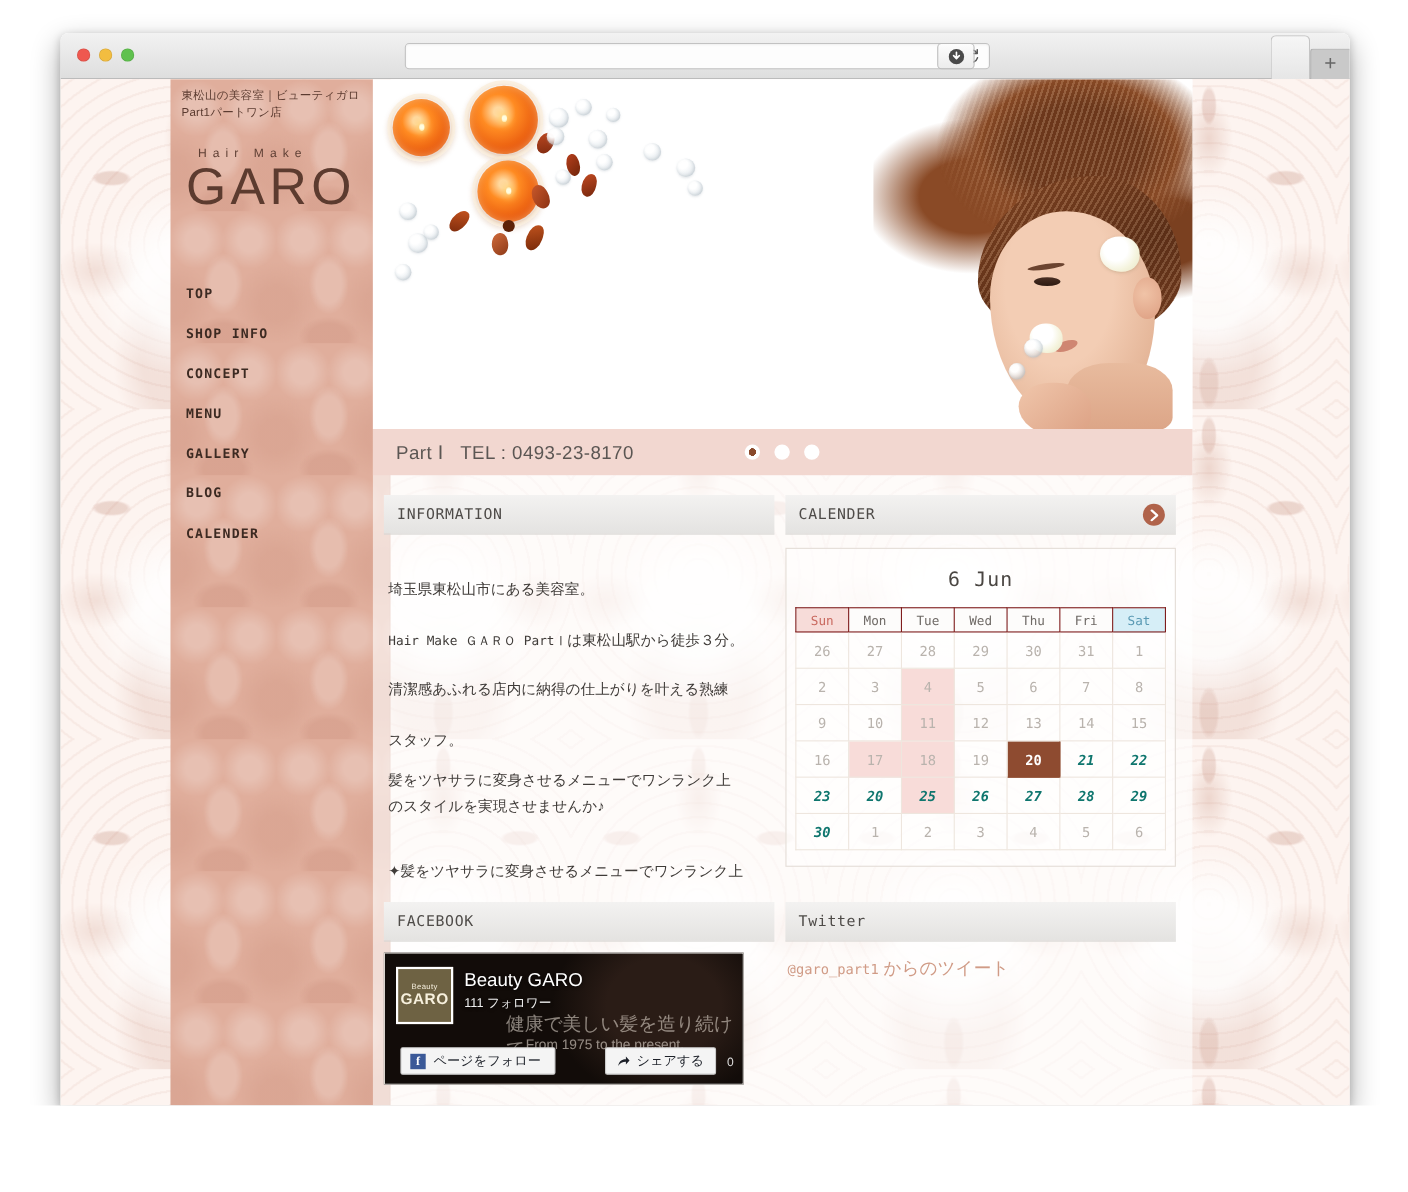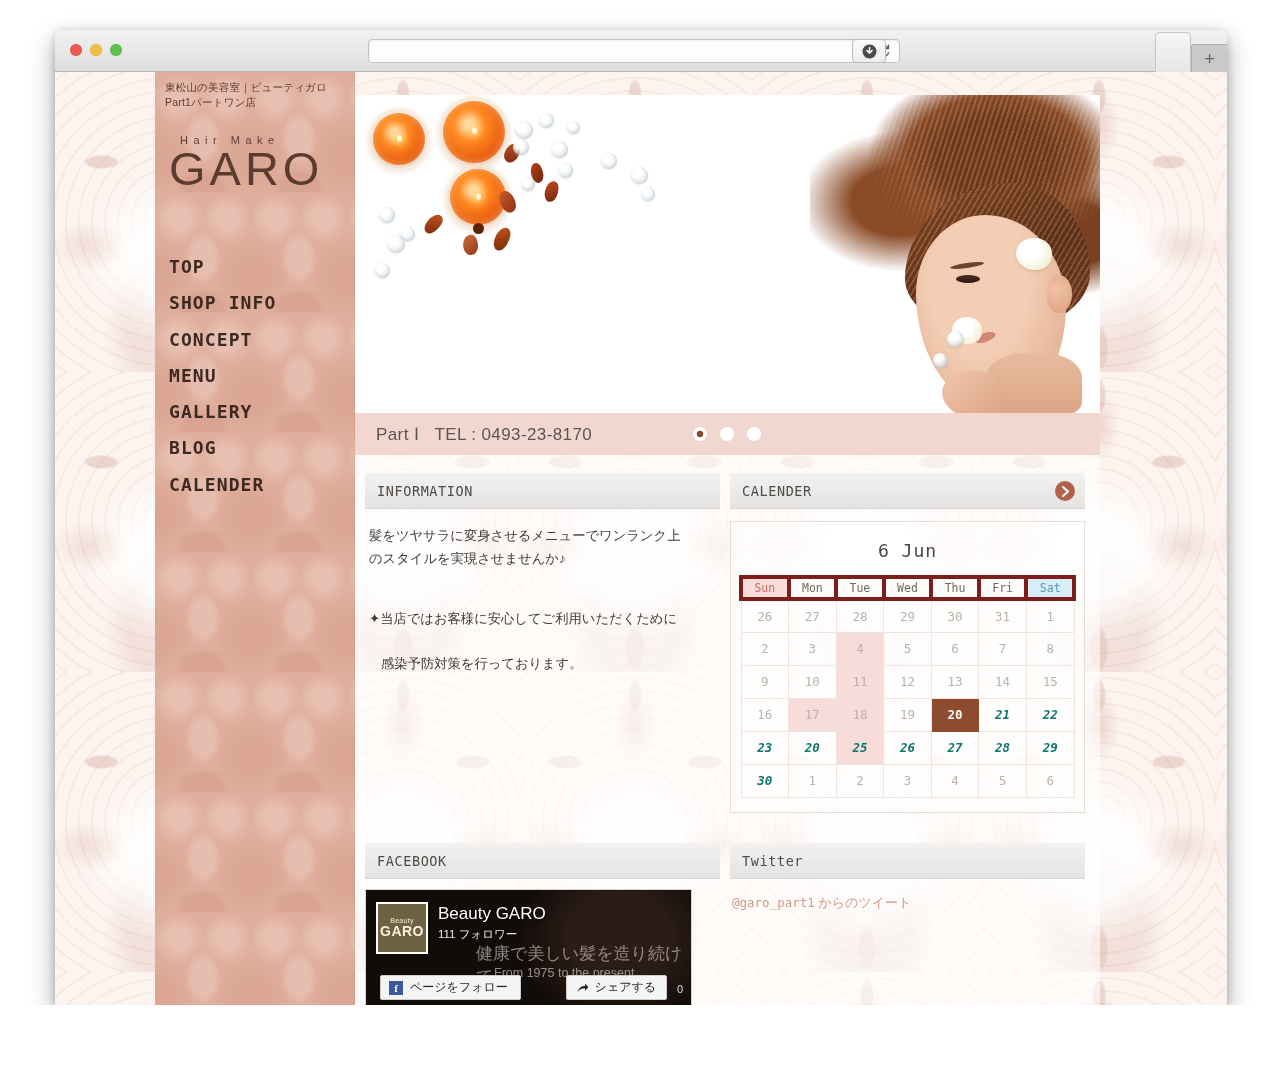--- a/index.html
+++ b/index.html
@@ -144,35 +144,34 @@
   }
   #logo-main {
     font-size: 47px; letter-spacing: 4px;
     color: #5c3b2f; font-weight: 400;
     line-height: 1.08; margin-top: -2px;
   }
   #main-nav { position: absolute; left: 14px; top: 188px; width: 186px; }
   .nav-item {
     display: block;
     font-family: "DejaVu Sans Mono", monospace;
-    font-size: 18px; font-weight: bold;
+    font-size: 12px; font-weight: bold;
     letter-spacing: 1.1px;
     color: #3c2a22;
     padding: 0 0 0 0;
     margin-bottom: 22.3px;
     height: 14px; line-height: 14px;
     cursor: pointer; text-decoration: none;
   }
 
   
   #main-col {
-    position: absolute; left: 200px; top: 0;
+    position: absolute; left: 184px; top: 0;
     width: 745px; height: 933px;
     background: rgba(255,255,255,.62);
-    margin-top: 23px;
   }
 
   
   #hero {
     position: absolute; left: 0; top: 0;
     width: 745px; height: 318px;
     background: #ffffff;
     overflow: hidden;
   }
   #hero-photo { position: absolute; inset: 0; background: #fff; }
@@ -350,21 +349,21 @@
     padding: 8px 0 14px 0; letter-spacing: 1px;
   }
   table#cal-table {
     width: 100%; border-collapse: collapse;
     font-family: "DejaVu Sans Mono", monospace;
     table-layout: fixed;
   }
   #cal-table th {
     font-size: 11.5px; font-weight: normal;
     height: 22px; text-align: center;
-    border: 4px solid #7f1d1d;
+    border: 1px solid #7f1d1d;
     color: #6f6a66; background: #fdfcfb;
   }
   #cal-table th.sun { background: #f7dcd9; color: #c9695f; }
   #cal-table th.sat { background: #d6eef7; color: #5a9ab4; }
   #cal-table td {
     height: 33px; text-align: center;
     font-size: 12.5px;
     border: 1px solid #eee6de;
     color: #b9b3ad;
     background: rgba(255,255,255,.35);
@@ -440,21 +439,21 @@
     font-size: 11px; color: #ddd;
   }
 
   
   #tw-body { padding: 14px 2px 0 2px; }
   #tw-link {
     font-family: "DejaVu Sans Mono", monospace;
     font-size: 12.5px; color: #d09b86;
     text-decoration: none; cursor: pointer;
   }
-  #tw-link .jp { font-family: "Liberation Sans", sans-serif; font-size: 13px; }
+  #tw-link .jp { font-family: "Liberation Sans", sans-serif; font-size: 16px; }
 
   
   #desktop-shadow {
     position: absolute; left: 0; top: 1005px; width: 1280px; height: 79px;
     background: #ffffff;
   }
 </style>
 </head>
 <body>
 
@@ -582,24 +581,30 @@
           </div>
         </div>
 
         <div id="widgets">
 
           <div class="col-left" style="top:0;">
             <div class="sec-head">
               <span class="sec-head-title">INFORMATION</span>
             </div>
             <div id="info-body">
+              <p>
+                <span>埼玉県東松山市にある美容室。</span><br>
+                <span class="mono">Hair Make ＧＡＲＯ PartⅠ</span><span>は東松山駅から徒歩３分。</span><br>
+                <span>清潔感あふれる店内に納得の仕上がりを叶える熟練</span><br>
+                <span>スタッフ。</span>
+              </p>
               <p>髪をツヤサラに変身させるメニューでワンランク上
 のスタイルを実現させませんか♪</p>
               <p id="info-note">
-                <span>✦当店ではお客様に安心してご利用いただくために</span><br>
+                <span>✦髪をツヤサラに変身させるメニューでワンランク上</span><br>
                 <span class="line2">感染予防対策を行っております。</span>
               </p>
             </div>
           </div>
 
           <div class="col-left" style="top:370px;">
             <div class="sec-head">
               <span class="sec-head-title">FACEBOOK</span>
             </div>
             <div id="fb-embed">

